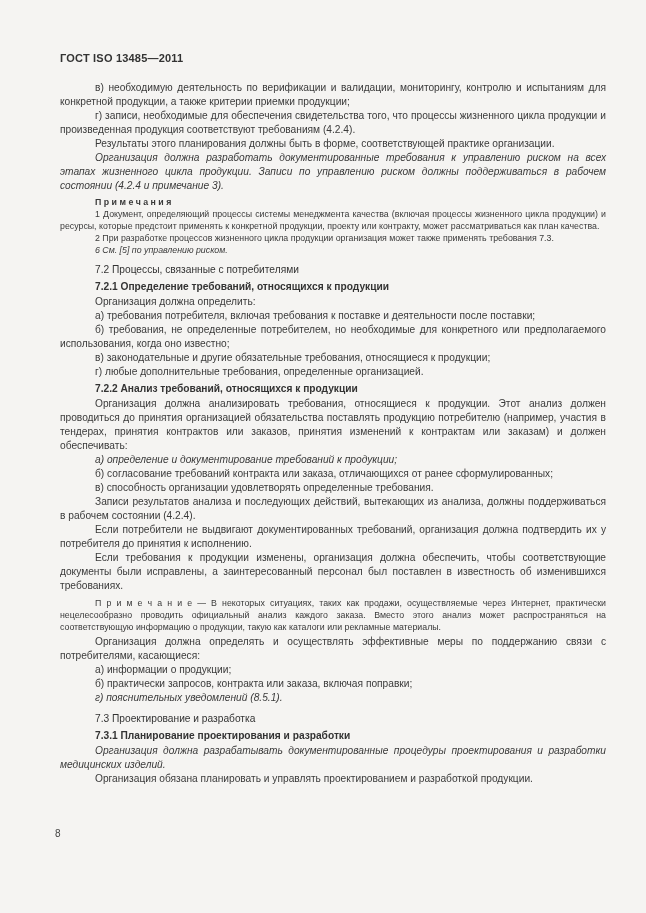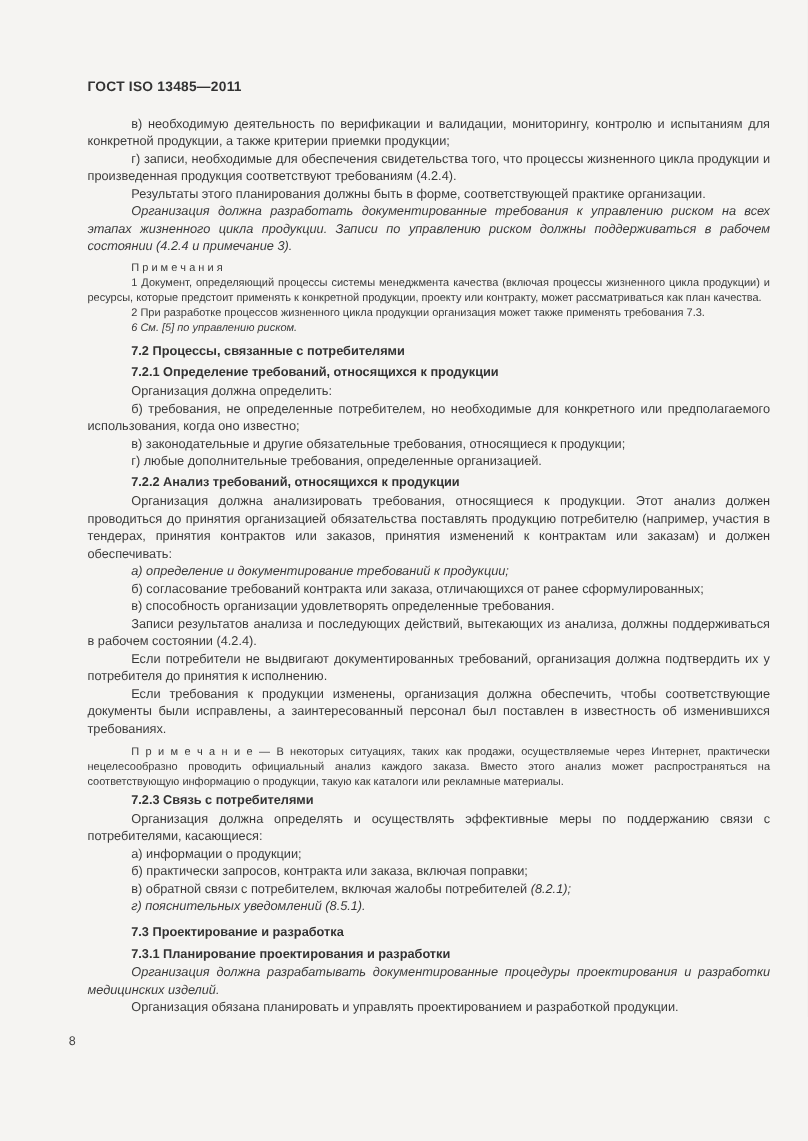--- a/index.html
+++ b/index.html
@@ -10,24 +10,23 @@
     height: 913px;
     margin: 0 auto;
     background: #f5f4f2;
     overflow: hidden;
     font-family: "Liberation Sans", sans-serif;
     color: #3a3a3a;
     box-sizing: border-box;
   }
   .content {
     position: absolute;
-    left: 70px;
+    left: 60px;
     top: 52px;
     width: 546px;
-    margin-top: 12px;
   }
   .doc-header {
     font-size: 11px;
     font-weight: bold;
     color: #333333;
     margin: 0 0 17px 0;
     letter-spacing: 0.2px;
   }
   .blk {
     margin: 0;
@@ -35,24 +34,24 @@
     text-indent: 35px;
     font-size: 10.2px;
     line-height: 14px;
   }
   .body-italic { font-style: italic; }
   .note, .note-italic, .note-label {
     font-size: 8.8px;
     line-height: 12px;
   }
   .note-italic { font-style: italic; }
-  .note-label { margin-top: 3px; }
+  .note-label { margin-top: 3px; font-weight: bold; }
   .note-big { margin: 4px 0 2px 0; }
   .h1 {
-    font-weight: bold;
+    font-weight: normal;
     margin: 7px 0 3px 0;
     color: #333333;
   }
   .h2 {
     font-weight: bold;
     margin: 3px 0 1px 0;
     color: #333333;
   }
   .it { font-style: italic; }
   .page-number {
@@ -74,37 +73,36 @@
         <p class="blk body">г) записи, необходимые для обеспечения свидетельства того, что процессы жизненного цикла продукции и произведенная продукция соответствуют требованиям (4.2.4).</p>
         <p class="blk body">Результаты этого планирования должны быть в форме, соответствующей практике организации.</p>
         <p class="blk body-italic">Организация должна разработать документированные требования к управлению риском на всех этапах жизненного цикла продукции. Записи по управлению риском должны поддерживаться в рабочем состоянии (4.2.4 и примечание 3).</p>
         <p class="blk note-label">П р и м е ч а н и я</p>
         <p class="blk note">1 Документ, определяющий процессы системы менеджмента качества (включая процессы жизненного цикла продукции) и ресурсы, которые предстоит применять к конкретной продукции, проекту или контракту, может рассматриваться как план качества.</p>
         <p class="blk note">2 При разработке процессов жизненного цикла продукции организация может также применять требования 7.3.</p>
         <p class="blk note-italic">6 См. [5] по управлению риском.</p>
         <p class="blk h1">7.2 Процессы, связанные с потребителями</p>
         <p class="blk h2">7.2.1 Определение требований, относящихся к продукции</p>
         <p class="blk body">Организация должна определить:</p>
+        <p class="blk body">а) требования потребителя, включая требования к поставке и деятельности после поставки;</p>
         <p class="blk body">б) требования, не определенные потребителем, но необходимые для конкретного или предполагаемого использования, когда оно известно;</p>
         <p class="blk body">в) законодательные и другие обязательные требования, относящиеся к продукции;</p>
         <p class="blk body">г) любые дополнительные требования, определенные организацией.</p>
         <p class="blk h2">7.2.2 Анализ требований, относящихся к продукции</p>
         <p class="blk body">Организация должна анализировать требования, относящиеся к продукции. Этот анализ должен проводиться до принятия организацией обязательства поставлять продукцию потребителю (например, участия в тендерах, принятия контрактов или заказов, принятия изменений к контрактам или заказам) и должен обеспечивать:</p>
         <p class="blk body-italic">а) определение и документирование требований к продукции;</p>
         <p class="blk body">б) согласование требований контракта или заказа, отличающихся от ранее сформулированных;</p>
         <p class="blk body">в) способность организации удовлетворять определенные требования.</p>
         <p class="blk body">Записи результатов анализа и последующих действий, вытекающих из анализа, должны поддерживаться в рабочем состоянии (4.2.4).</p>
         <p class="blk body">Если потребители не выдвигают документированных требований, организация должна подтвердить их у потребителя до принятия к исполнению.</p>
         <p class="blk body">Если требования к продукции изменены, организация должна обеспечить, чтобы соответствующие документы были исправлены, а заинтересованный персонал был поставлен в известность об изменившихся требованиях.</p>
         <p class="blk note note-big">П р и м е ч а н и е — В некоторых ситуациях, таких как продажи, осуществляемые через Интернет, практически нецелесообразно проводить официальный анализ каждого заказа. Вместо этого анализ может распространяться на соответствующую информацию о продукции, такую как каталоги или рекламные материалы.</p>
-        <p class="blk h2">7.2.3 Связь с потребителями</p>
         <p class="blk body">Организация должна определять и осуществлять эффективные меры по поддержанию связи с потребителями, касающиеся:</p>
         <p class="blk body">а) информации о продукции;</p>
         <p class="blk body">б) практически запросов, контракта или заказа, включая поправки;</p>
-        <p class="blk body"><span>в) обратной связи с потребителем, включая жалобы потребителей </span><span class="it">(8.2.1);</span></p>
         <p class="blk body-italic">г) пояснительных уведомлений (8.5.1).</p>
         <p class="blk h1">7.3 Проектирование и разработка</p>
         <p class="blk h2">7.3.1 Планирование проектирования и разработки</p>
         <p class="blk body-italic">Организация должна разрабатывать документированные процедуры проектирования и разработки медицинских изделий.</p>
         <p class="blk body">Организация обязана планировать и управлять проектированием и разработкой продукции.</p>
       </div>
   </div>
   <div class="page-number">8</div>
 </div>
 

